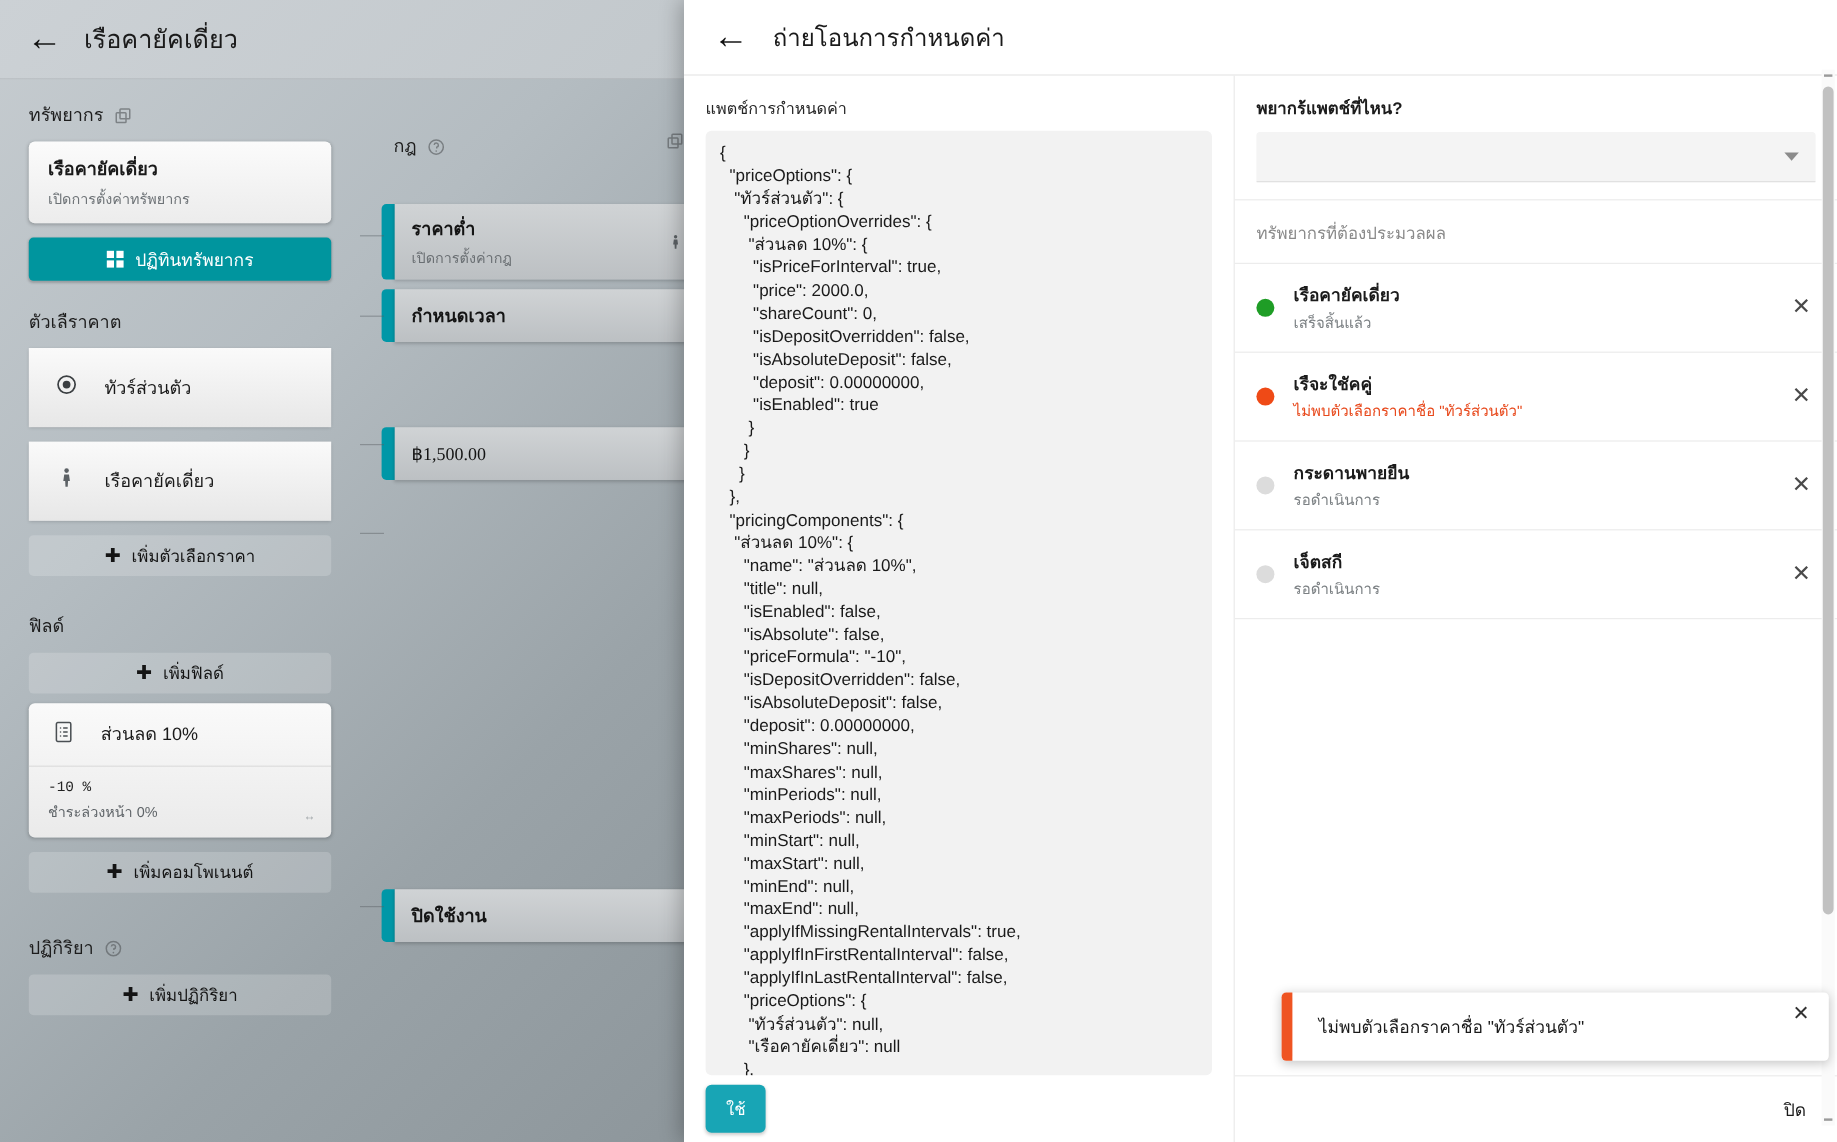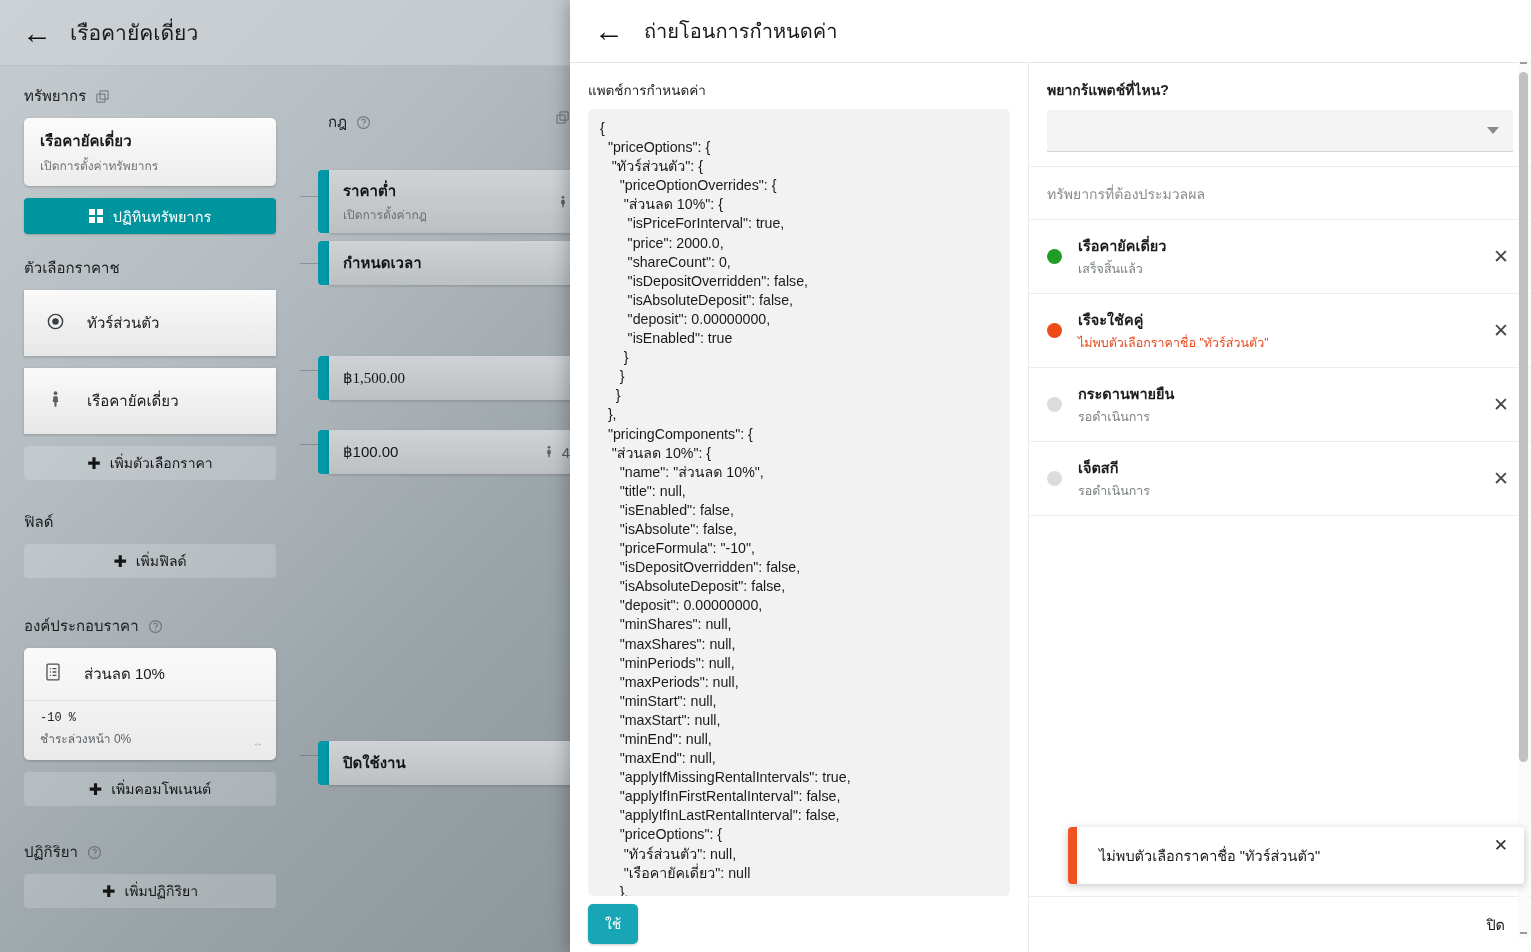--- a/index.html
+++ b/index.html
@@ -215,21 +215,21 @@
           <span class="grid-ico">
               <i></i>
               <i></i>
               <i></i>
               <i></i>
             </span>
           <span>ปฏิทินทรัพยากร</span>
         </div>
 
         <div class="sec-label" style="margin-top:22px">
-          <span>ตัวเลือกราคาช</span>
+          <span>ตัวเลืราคาต</span>
         </div>
 
         <div class="opt-card">
           <span>
             <svg width="19" height="19" viewBox="0 0 24 24" fill="none" stroke="#3b3f42" stroke-width="1.8">
               <circle cx="12" cy="12" r="9"></circle>
                 <circle cx="12" cy="12" r="3.2" fill="#3b3f42"></circle>
             </svg>
           </span>
           <span class="lbl">ทัวร์ส่วนตัว</span>
@@ -251,30 +251,20 @@
         </div>
 
         <div class="sec-label" style="margin-top:30px">
           <span>ฟิลด์</span>
         </div>
         <div class="btn-add">
           <span class="plus">✚</span>
           <span>เพิ่มฟิลด์</span>
         </div>
 
-        <div class="sec-label" style="margin-top:36px">
-          <span>องค์ประกอบราคา</span>
-          <span class="ico-help">
-            <svg width="15" height="15" viewBox="0 0 24 24" fill="none" stroke="#55595c" stroke-width="2">
-              <circle cx="12" cy="12" r="9.5"></circle>
-                <path d="M9.3 9.2a2.8 2.8 0 1 1 3.4 3.1v1.6"></path>
-                <circle cx="12" cy="17.4" r="1.1" fill="#55595c" stroke="none"></circle>
-            </svg>
-          </span>
-        </div>
 
         <div class="comp-card">
           <div class="comp-head">
             <span>
               <svg width="18" height="20" viewBox="0 0 24 26" fill="none" stroke="#4a4f53" stroke-width="1.7">
                 <rect x="4" y="2.5" width="16" height="21" rx="1.6"></rect>
                 <circle cx="8.6" cy="8.5" r="0.9" fill="#4a4f53" stroke="none"></circle>
                   <path d="M11.5 8.5h5"></path>
                 <circle cx="8.6" cy="13" r="0.9" fill="#4a4f53" stroke="none"></circle>
                   <path d="M11.5 13h5"></path>
@@ -355,33 +345,20 @@
             </div>
           </div>
 
           <div class="rule-row" style="position:absolute;left:0;top:212px;width:262px;font-family:Liberation Serif, serif;">
             <div class="rule-bar"></div>
             <div class="rule-box" style="min-height:44px">
               <div class="rule-t" style="font-weight:400">฿1,500.00</div>
             </div>
           </div>
 
-          <div class="rule-row" style="position:absolute;left:0;top:286px;width:262px;">
-            <div class="rule-bar"></div>
-            <div class="rule-box" style="min-height:44px">
-              <div class="rule-t" style="font-weight:400">฿100.00</div>
-              <div class="rule-right">
-                <svg width="14" height="15" viewBox="0 0 24 24" fill="#5c6165">
-                    <circle cx="12" cy="4" r="2.4"></circle>
-                    <path d="M9.5 8h5l1 7h-2l-.3 6h-2.4L10.5 15h-2z"></path>
-                  </svg>
-                <span>4</span>
-              </div>
-            </div>
-          </div>
 
           <div class="rule-row" style="position:absolute;left:0;top:597px;width:262px;">
             <div class="rule-bar"></div>
             <div class="rule-box" style="min-height:44px">
               <div class="rule-t">ปิดใช้งาน</div>
             </div>
           </div>
 
           <div class="connector" style="left:-18px; top:226px; width:20px;"></div>
           <div class="connector" style="left:-18px; top:300px; width:20px;"></div>

